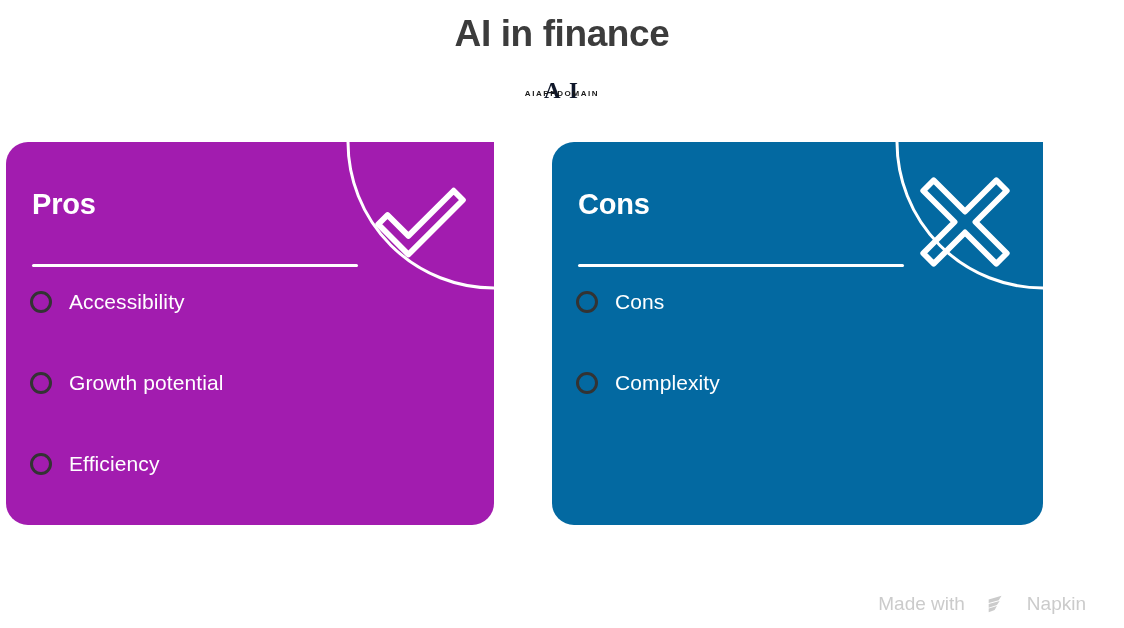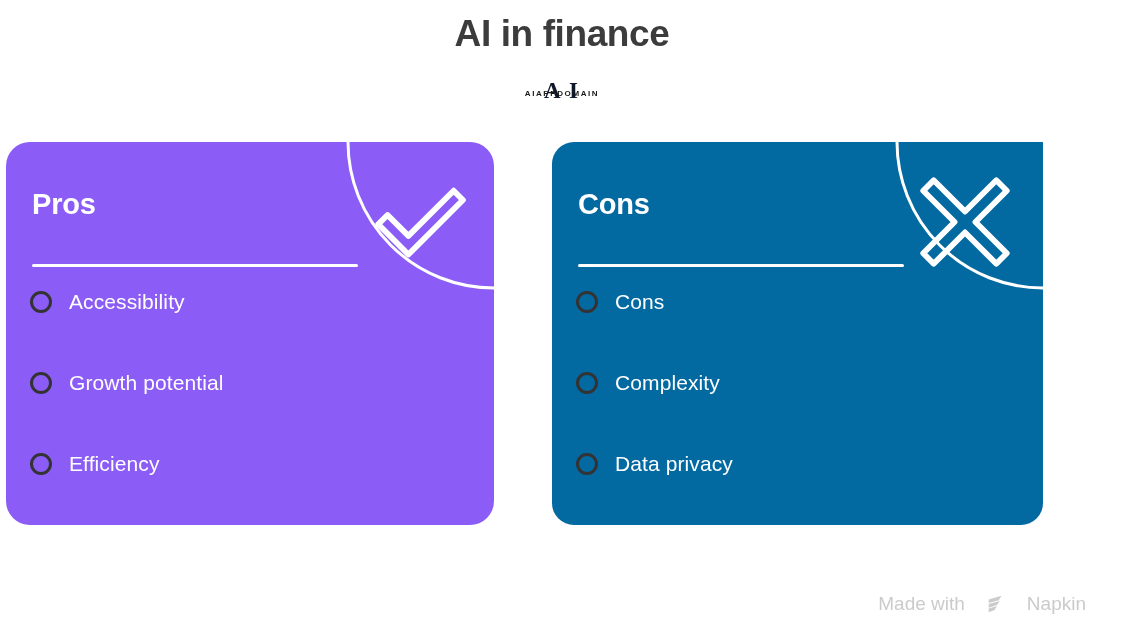--- a/index.html
+++ b/index.html
@@ -39,21 +39,21 @@
     font-size:8px; font-weight:bold; color:#1a1a1a;
     letter-spacing:1.6px; line-height:10px;
   }
 
   
   .card {
     position:absolute; top:142px; height:383px;
     border-radius:22px 0 22px 22px;
     overflow:hidden;
   }
-  .card-pros { left:6px;   width:488px; background:#8b5cf6;border-radius:24px; }
+  .card-pros { left:6px;   width:488px; background:#a21caf; }
   .card-cons { left:552px; width:491px; background:#0369a1; }
 
   .card-arc { position:absolute; right:0; top:0; width:160px; height:160px; pointer-events:none; }
   .card-badge { position:absolute; top:22px; width:116px; height:116px; }
   .card-pros .card-badge { right:16px; }
   .card-cons .card-badge { right:20px; }
 
   .card-title {
     position:absolute; left:26px; top:44px;
     font-size:29px; font-weight:bold; color:#ffffff;
@@ -144,24 +144,20 @@
 
     <div class="card-list">
       <div class="list-item">
         <span class="bullet-ring"></span>
         <span class="item-label">Cons</span>
       </div>
       <div class="list-item">
         <span class="bullet-ring"></span>
         <span class="item-label">Complexity</span>
       </div>
-      <div class="list-item">
-        <span class="bullet-ring"></span>
-        <span class="item-label">Data privacy</span>
-      </div>
     </div>
   </div>
 
   <div class="footer-credit">
     <span class="footer-text">Made with</span>
     <svg class="napkin-glyph" viewBox="0 0 24 24">
       <path d="M4 7 L18 3 L15 8 L4 11 Z" fill="#cbcbcb"></path>
       <path d="M4 12 L16 8.6 L13 13.2 L4 16 Z" fill="#cbcbcb"></path>
       <path d="M4 17 L13 14.2 L10.5 18.6 L4 21 Z" fill="#cbcbcb"></path>
     </svg>

